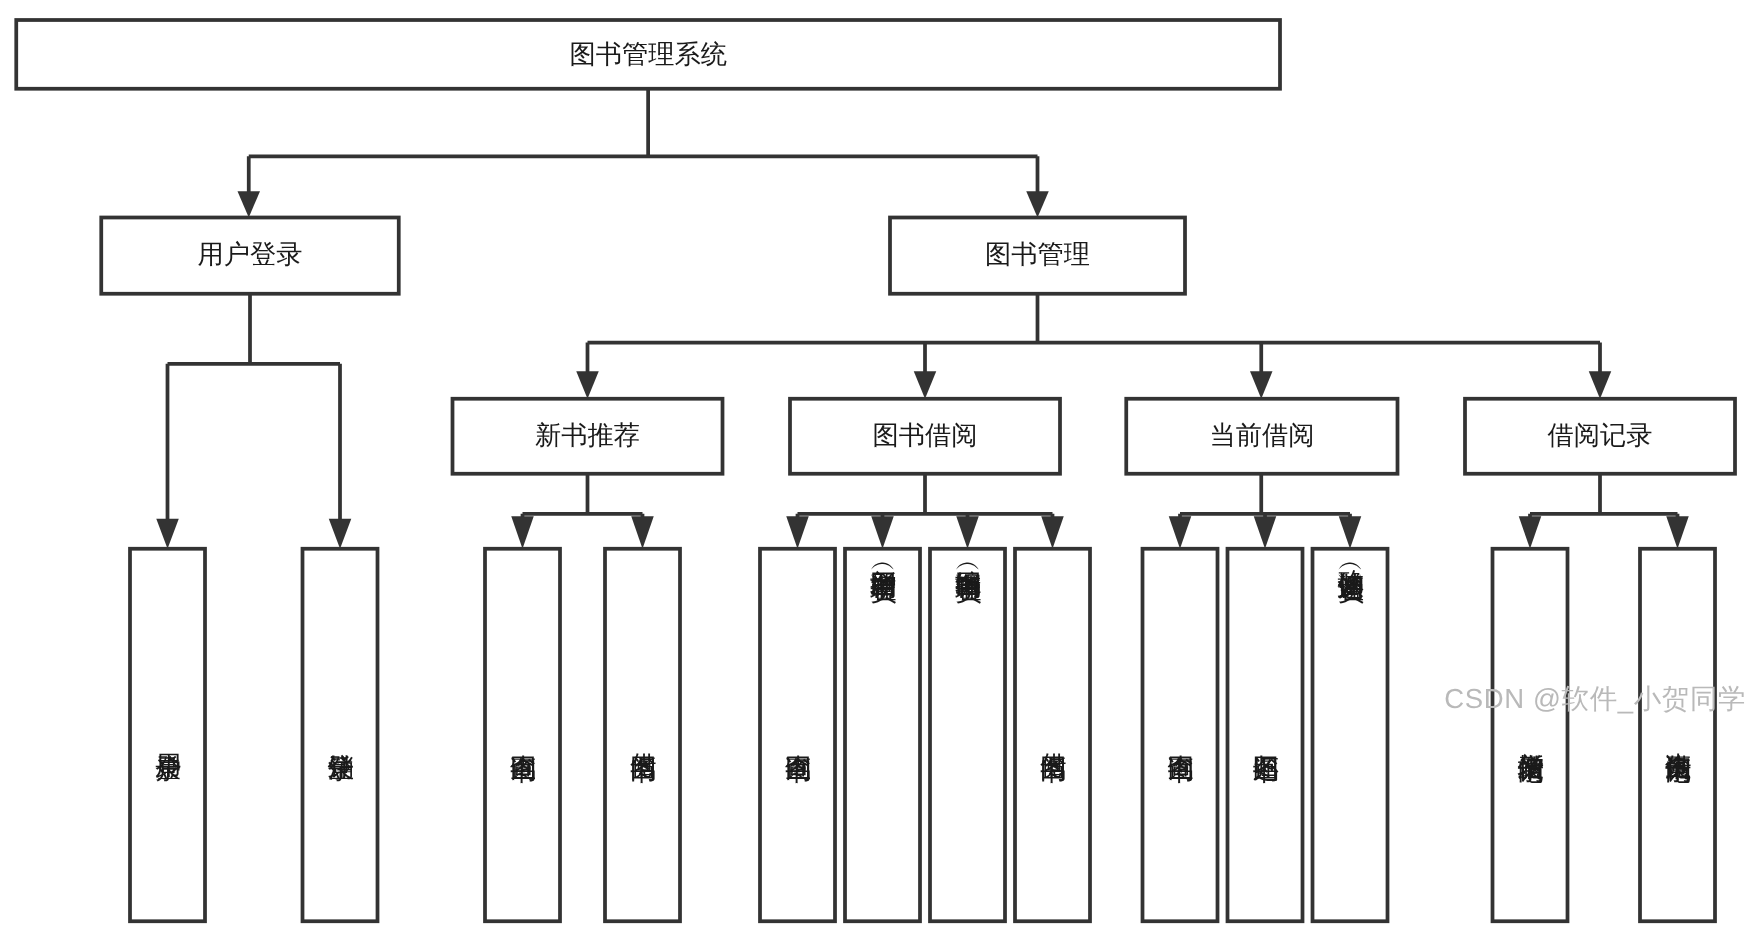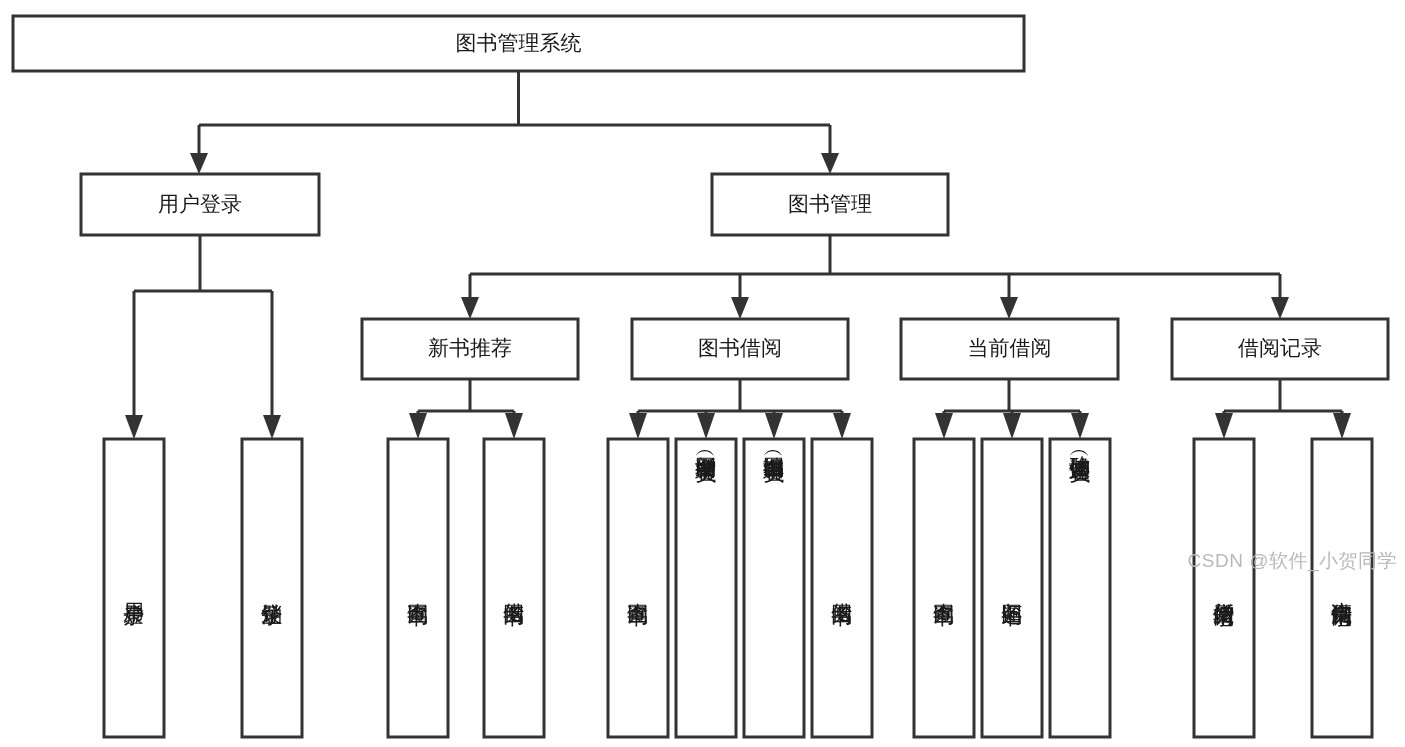--- a/index.html
+++ b/index.html
@@ -63,21 +63,21 @@
     line-height: 1.12;
     color: #1a1a1a;
     letter-spacing: 1px;
     white-space: nowrap;
   }
   #watermark {
     position: absolute;
     right: 8px;
     bottom: 6px;
     font-family: "Liberation Sans", "DejaVu Sans", sans-serif;
-    font-size: 19px;
+    font-size: 22px;
     color: #b9b9b9;
     letter-spacing: 0.5px;
     user-select: none;
   }
 </style>
 </head>
 <body>
 
 <div id="diagram-root">
 

